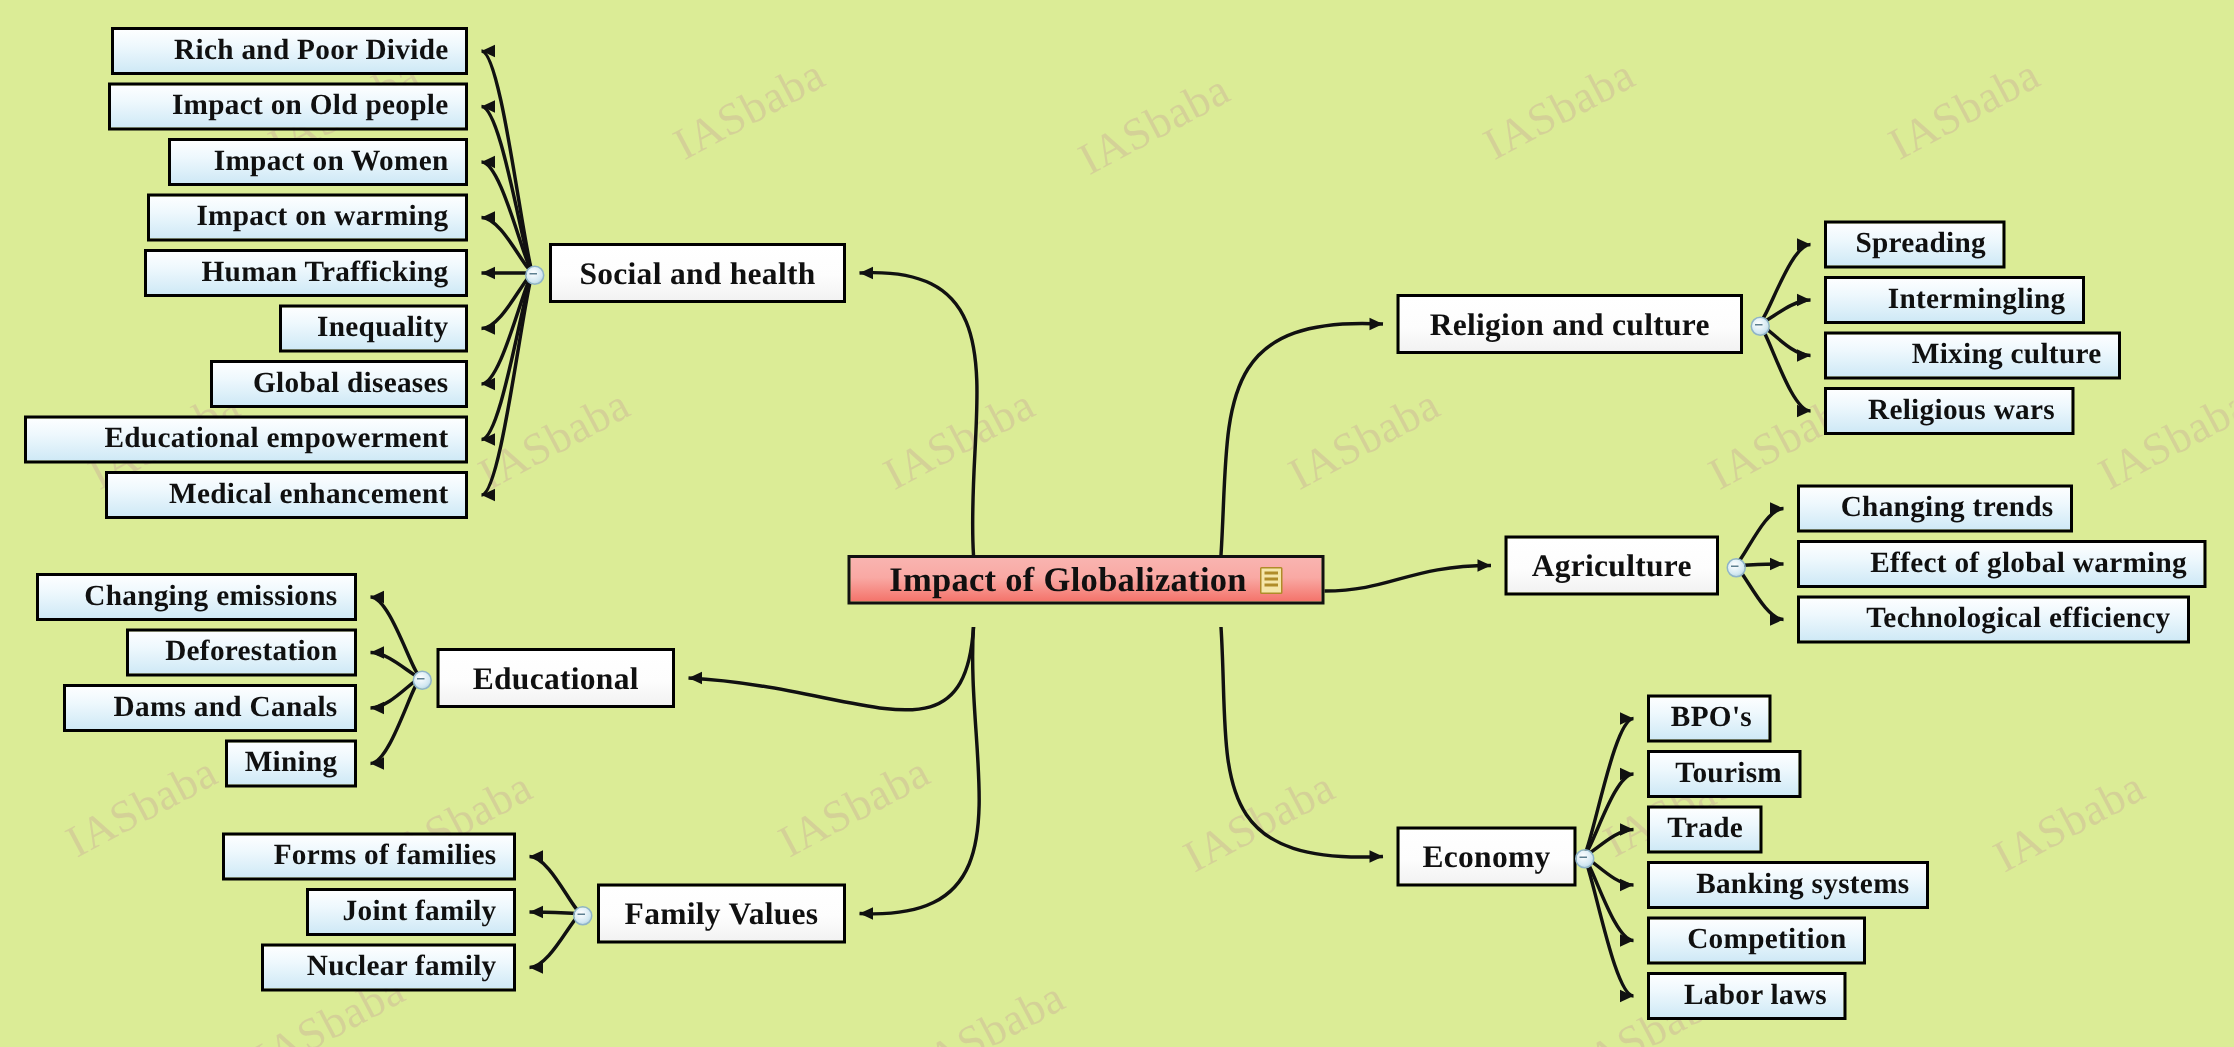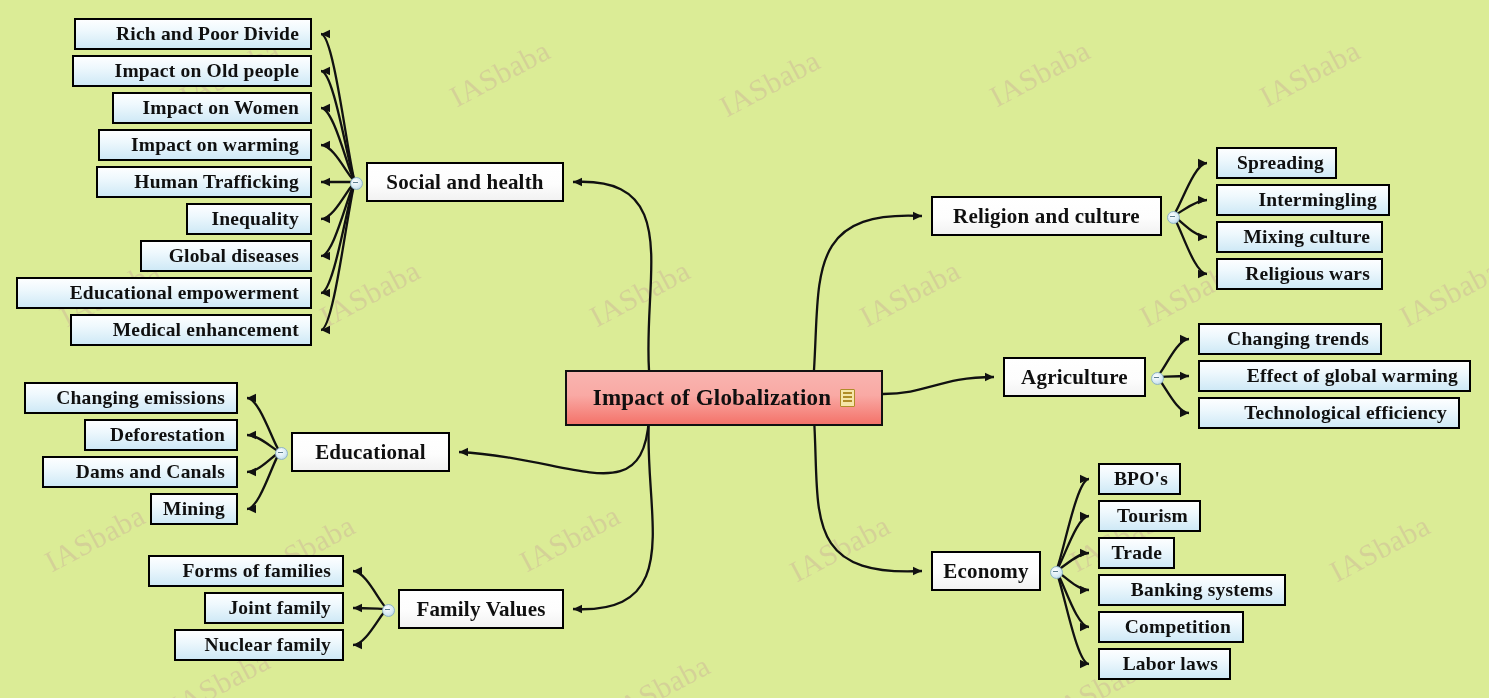--- a/index.html
+++ b/index.html
@@ -51,21 +51,21 @@
   }
   .branch{
     height:40px;
     padding:0 12px;
     font-size:21px;
     background:linear-gradient(to bottom,#ffffff 0%,#fdfdfd 55%,#f2f2f2 100%);
     justify-content:center;
     align-items:center;
   }
   .root{
-    height:56px;
+    height:33px;
     padding:0 16px;
     font-size:23px;
     border:2px solid #111;
     background:linear-gradient(to bottom,#f9b4b0 0%,#f9a9a4 45%,#f4736a 100%);
     justify-content:center;
     gap:9px;
     align-items:center;
   }
   .leaf.ralign{justify-content:flex-end;}
   .leaf.lalign{justify-content:flex-end;}
@@ -259,40 +259,40 @@
       <div class="node branch" style="left: 931px; top: 196px; width: 231px;">
         <span>Religion and culture</span>
       </div>
       <div class="toggle" style="left: 1167px; top: 210.5px;"></div>
       <div class="node leaf lalign" style="left: 1216px; top: 147px; width: 121px;">
         <span>Spreading</span>
       </div>
       <div class="node leaf lalign" style="left: 1216px; top: 184px; width: 174px;">
         <span>Intermingling</span>
       </div>
-      <div class="node leaf lalign" style="left: 1216px; top: 221px; width: 167px;">
+      <div class="node leaf lalign" style="left: 1216px; top: 221px; width: 198px;">
         <span>Mixing culture</span>
       </div>
       <div class="node leaf lalign" style="left: 1216px; top: 258px; width: 167px;">
         <span>Religious wars</span>
       </div>
       <div class="node branch" style="left: 1003px; top: 357px; width: 143px;">
         <span>Agriculture</span>
       </div>
       <div class="toggle" style="left: 1151px; top: 371.5px;"></div>
       <div class="node leaf lalign" style="left: 1198px; top: 323px; width: 184px;">
         <span>Changing trends</span>
       </div>
       <div class="node leaf lalign" style="left: 1198px; top: 360px; width: 273px;">
         <span>Effect of global warming</span>
       </div>
       <div class="node leaf lalign" style="left: 1198px; top: 397px; width: 262px;">
         <span>Technological efficiency</span>
       </div>
-      <div class="node branch" style="left: 931px; top: 551px; width: 110px;">
+      <div class="node branch" style="left: 931px; top: 551px; width: 120px;">
         <span>Economy</span>
       </div>
       <div class="toggle" style="left: 1050px; top: 565.5px;"></div>
       <div class="node leaf lalign" style="left: 1098px; top: 463px; width: 83px;">
         <span>BPO's</span>
       </div>
       <div class="node leaf lalign" style="left: 1098px; top: 500px; width: 103px;">
         <span>Tourism</span>
       </div>
       <div class="node leaf lalign" style="left: 1098px; top: 537px; width: 77px;">

